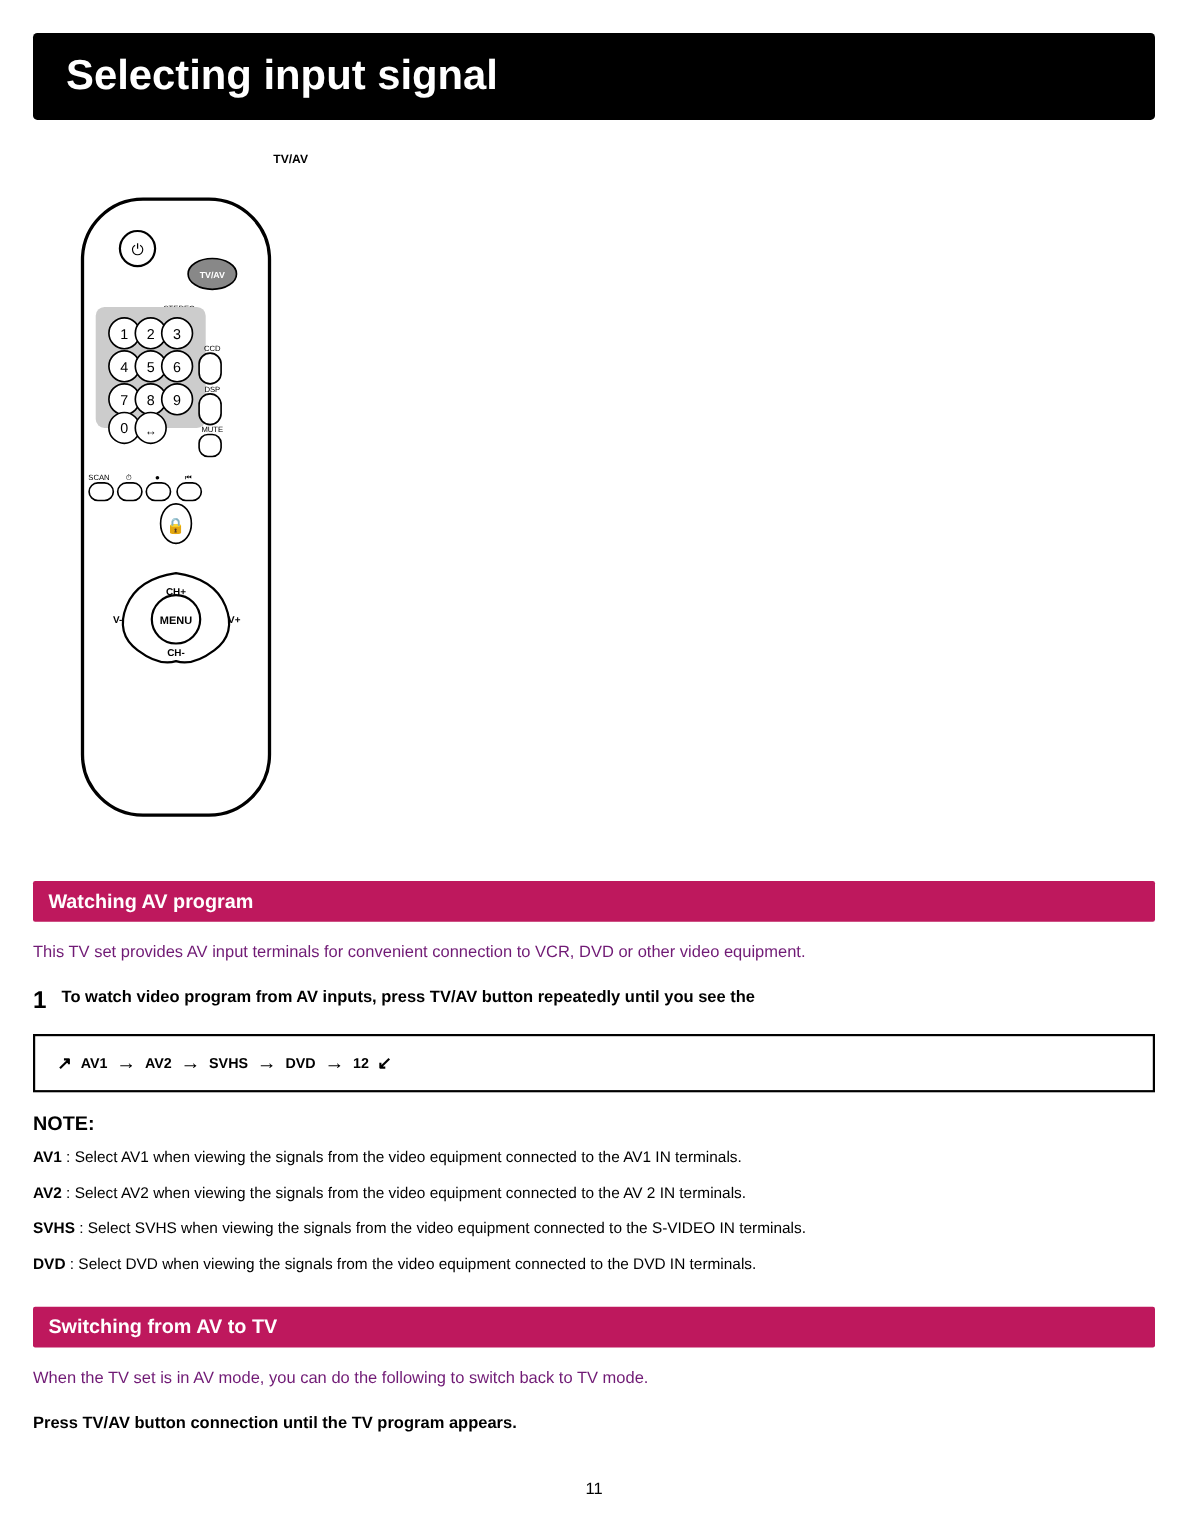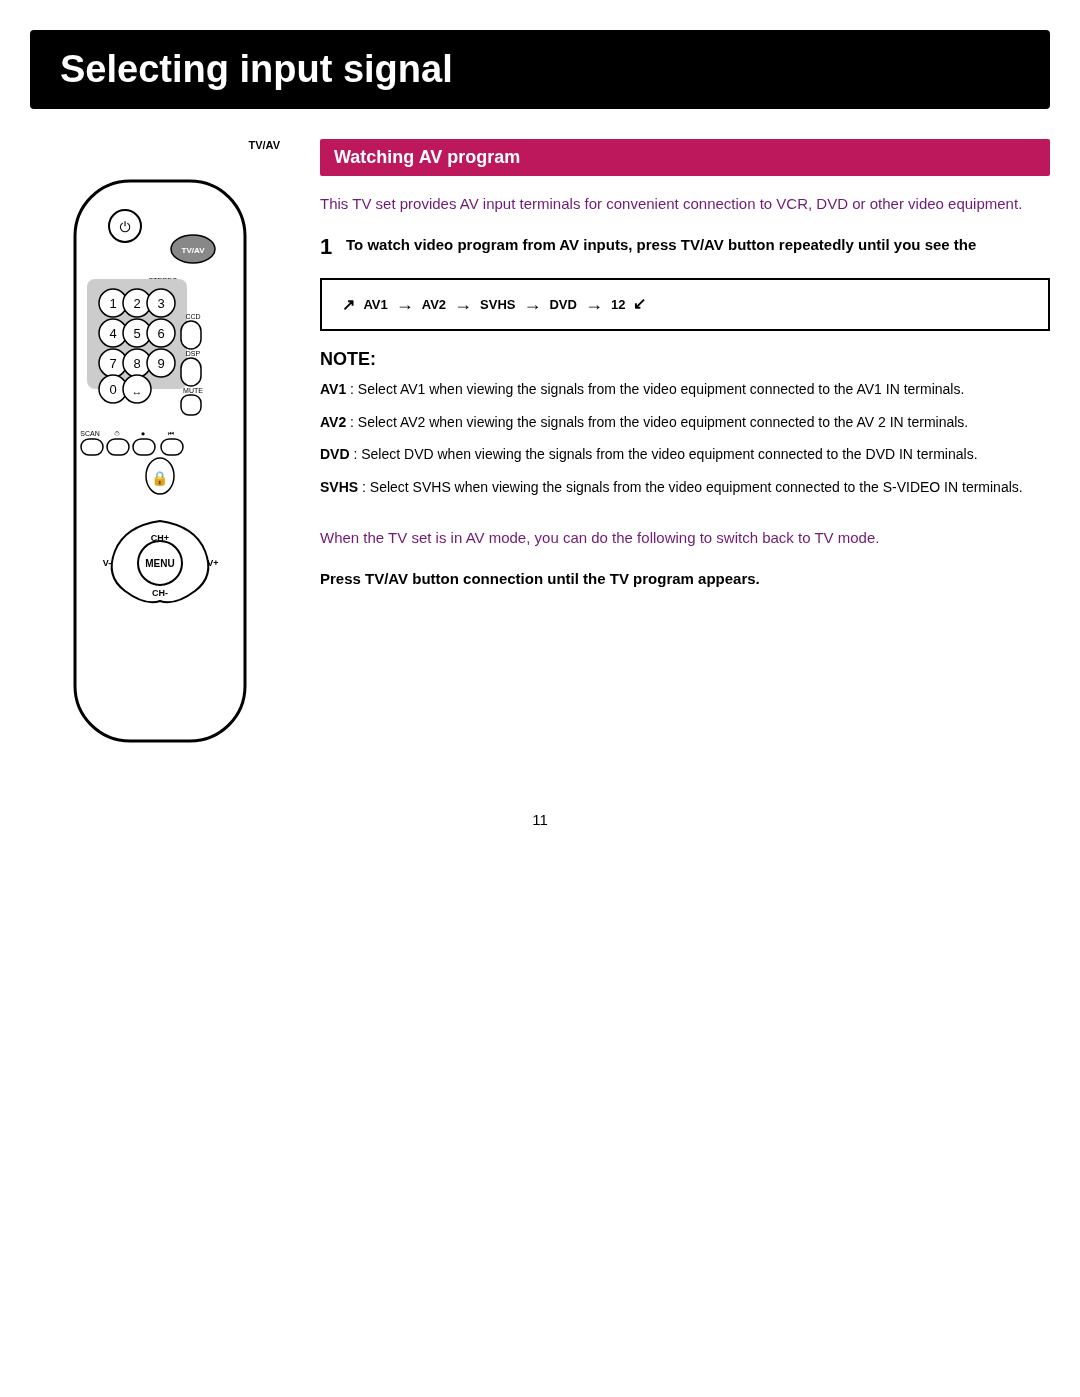--- a/index.html
+++ b/index.html
@@ -18,21 +18,21 @@
       font-size: 38px;
       font-weight: bold;
       padding: 18px 30px;
       margin: 30px 30px 30px 30px;
       border-radius: 4px;
     }
 
     
     .main-layout {
       display: flex;
-      flex-direction: row;
+      flex-direction: column;
       padding: 0 30px;
       gap: 30px;
     }
 
     
     .remote-column {
       width: 260px;
       flex-shrink: 0;
     }
 
@@ -288,31 +288,32 @@
         <strong>AV1</strong>
         <span>: Select AV1 when viewing the signals from the video equipment connected to the AV1 IN terminals.</span>
       </p>
 
       <p class="note-text">
         <strong>AV2</strong>
         <span>: Select AV2 when viewing the signals from the video equipment connected to the AV 2 IN terminals.</span>
       </p>
 
       <p class="note-text">
+        <strong>SVHS</strong>
+        <span>:  Select SVHS when viewing the signals from the video equipment connected to the S-VIDEO IN terminals.</span>
+      </p>
+
+      <p class="note-text">
         <strong>DVD</strong>
         <span>:  Select DVD when viewing the signals from the video equipment connected to the DVD IN terminals.</span>
       </p>
-
-      <p class="note-text">
-        <strong>SVHS</strong>
-        <span>:  Select SVHS when viewing the signals from the video equipment connected to the S-VIDEO IN terminals.</span>
-      </p>
     </div>
 
     <div class="section2">
+      <div class="section-header">Switching from AV to TV</div>
 
       <p class="section-text">When the TV set is in AV mode, you can do the following to switch back to TV mode.</p>
 
       <p class="step-text">Press TV/AV button connection until the TV program appears.</p>
     </div>
 
   </div>
 </div>
 
 <div class="page-number">11</div>

